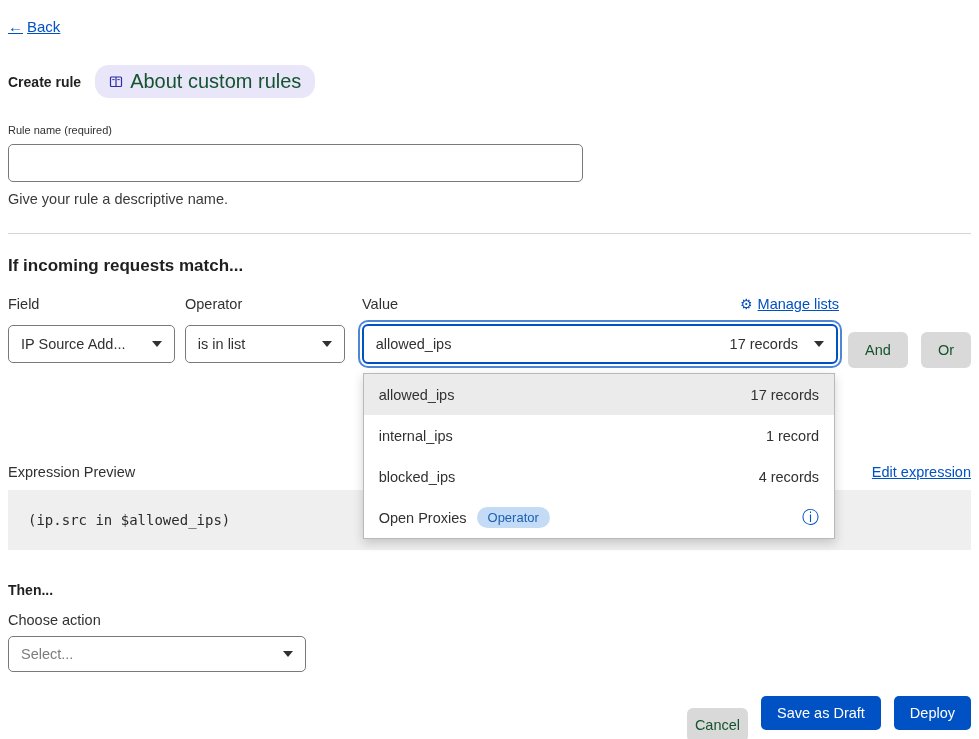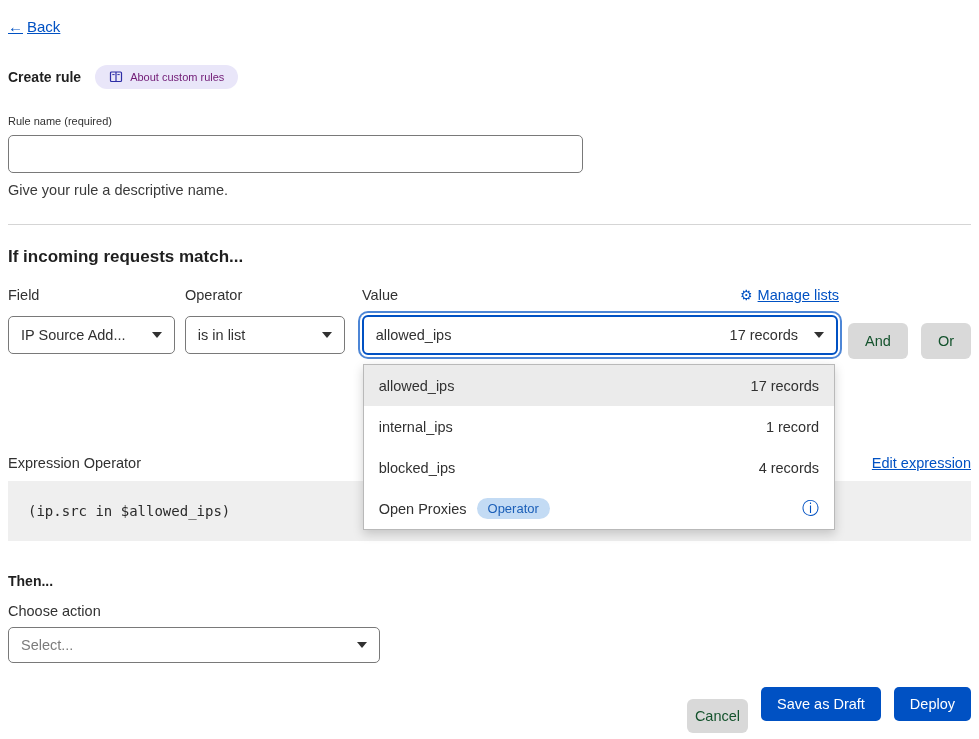--- a/index.html
+++ b/index.html
@@ -39,22 +39,22 @@
   .page-title {
     font-size: 14px;
     font-weight: bold;
     color: #1f1f1f;
   }
   .badge {
     display: inline-flex;
     align-items: center;
     gap: 7px;
     background: #e9e6f9;
-    color: #701a75;
-    font-size: 11px;
+    color: #14532d;
+    font-size: 20px;
     padding: 5px 14px;
     border-radius: 14px;
     cursor: pointer;
   }
   .badge svg { display: block; }
 
   
   .field-label { margin-top: 26px; font-size: 11px; }
   .rule-name-input {
     display: block;
@@ -220,21 +220,21 @@
   .expr-code {
     font-family: "DejaVu Sans Mono", monospace;
     font-size: 14px;
     color: #2b2b2b;
   }
 
   
   .then-title { margin-top: 32px; font-size: 14px; font-weight: bold; color: #1f1f1f; }
   .choose-action-label { margin-top: 14px; font-size: 14.5px; }
   .action-select {
-    width: 372px;
+    width: 298px;
     height: 36px;
     margin-top: 8px;
   }
   .placeholder { color: #7c7c7c; }
 
   
   .footer {
     display: flex;
     justify-content: flex-end;
     gap: 13px;
@@ -339,21 +339,21 @@
           <span class="info-icon">ⓘ</span>
         </div>
       </div>
     </div>
 
     <button class="btn-gray and-btn">And</button>
     <button class="btn-gray or-btn">Or</button>
   </div>
 
   <div class="expr-label-row">
-    <span>Expression Operator</span>
+    <span>Expression Preview</span>
     <span class="edit-expression">Edit expression</span>
   </div>
   <div class="expr-block">
     <span class="expr-code">(ip.src in $allowed_ips)</span>
   </div>
 
   <div class="then-title">Then...</div>
   <div class="choose-action-label">Choose action</div>
   <div class="select action-select">
     <span class="placeholder">Select...</span>

